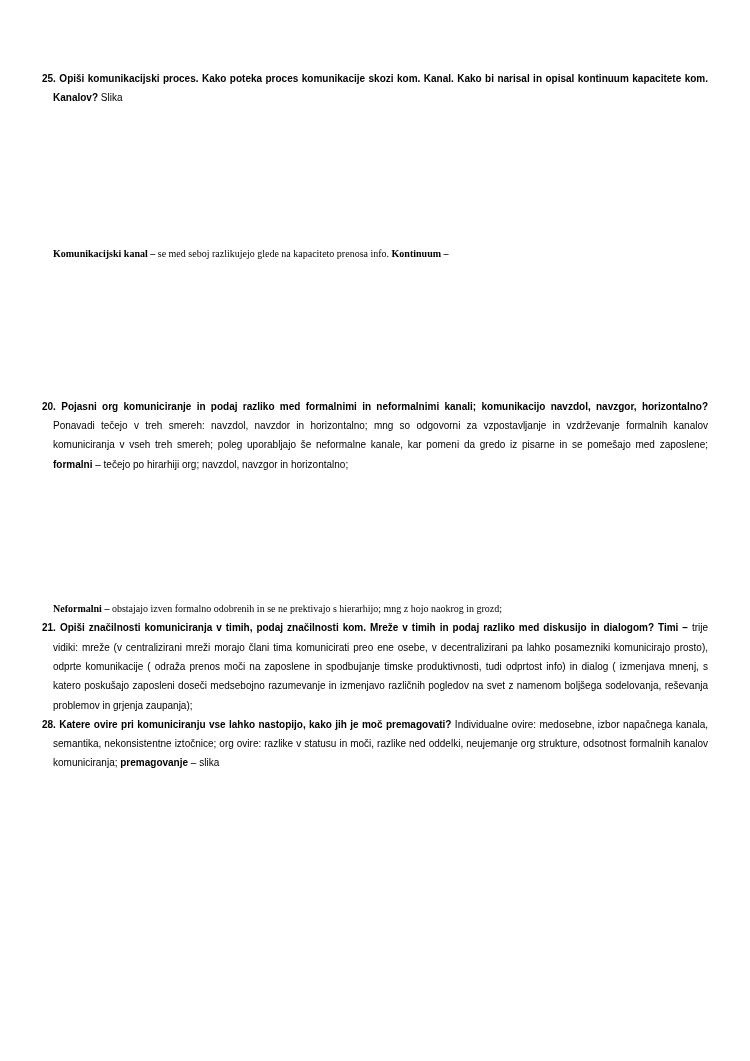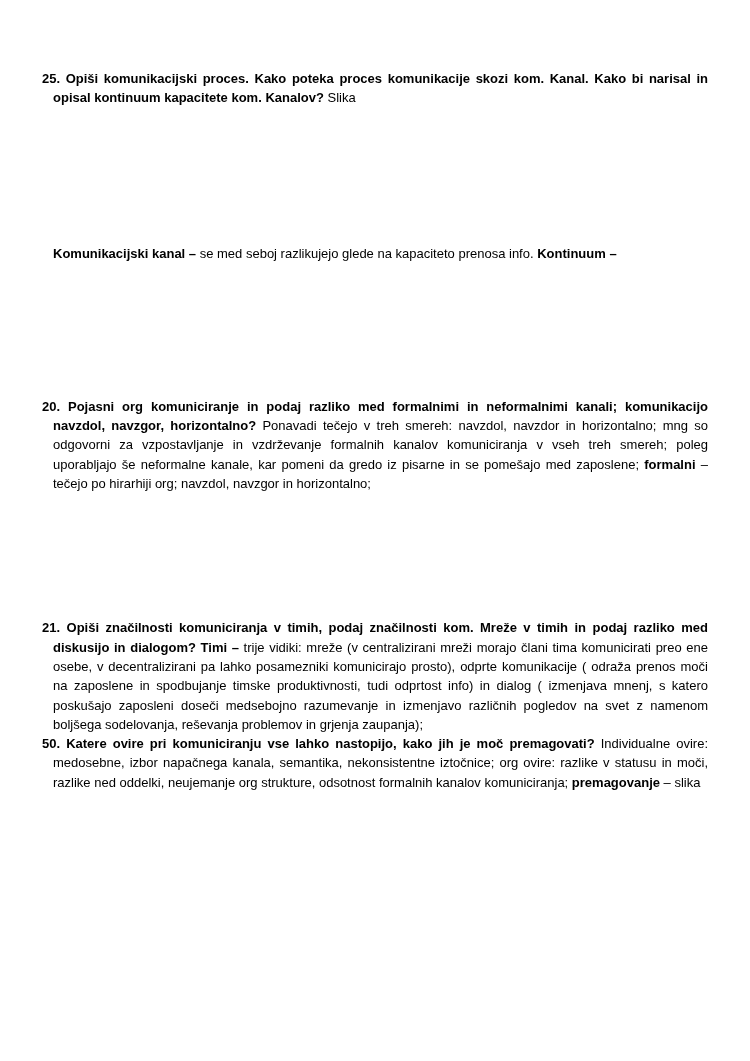--- a/index.html
+++ b/index.html
@@ -7,37 +7,38 @@
     padding: 0;
     background: #ffffff;
   }
   .page {
     position: relative;
     width: 750px;
     height: 1061px;
     background: #ffffff;
     overflow: hidden;
     font-family: "Liberation Sans", "DejaVu Sans", sans-serif;
-    font-size: 13px;
+    font-size: 10px;
     line-height: 19.3px;
     color: #000000;
   }
   .content {
     padding: 69px 42px 0 42px;
     text-align: justify;
   }
   .list-item {
     padding-left: 11px;
     text-indent: -11px;
   }
   .num {
     font-weight: bold;
   }
   .para {
     margin-left: 11px;
+    font-family: Liberation Serif, serif;
   }
   .b {
     font-weight: bold;
   }
   .spacer { width: 100%; }
   .spacer-a { height: 136px; }
   .spacer-b { height: 134px; }
   .spacer-c { height: 125px; }
 </style>
 </head>
@@ -57,25 +58,26 @@
 
     <div class="spacer spacer-b"></div>
 
     <div class="list-item">
       <span class="num">20.</span>
       <span><span class="b">Pojasni org komuniciranje in podaj razliko med formalnimi in neformalnimi kanali; komunikacijo navzdol, navzgor, horizontalno? </span><span>Ponavadi tečejo v treh smereh: navzdol, navzdor in horizontalno; mng so odgovorni za vzpostavljanje in vzdrževanje formalnih kanalov komuniciranja v vseh treh smereh; poleg uporabljajo še neformalne kanale, kar pomeni da gredo iz pisarne in se pomešajo med zaposlene; </span><span class="b">formalni</span><span> – tečejo po hirarhiji org; navzdol, navzgor in horizontalno;</span></span>
     </div>
 
     <div class="spacer spacer-c"></div>
 
+    <div class="para"><span class="b">Neformalni – </span><span>obstajajo izven formalno odobrenih in se ne prektivajo s hierarhijo; mng z hojo naokrog in grozd;</span></div>
 
     <div class="list-item">
       <span class="num">21.</span>
       <span><span class="b">Opiši značilnosti komuniciranja v timih, podaj značilnosti kom. Mreže v timih in podaj razliko med diskusijo in dialogom? Timi – </span><span>trije vidiki: mreže (v centralizirani mreži morajo člani tima komunicirati preo ene osebe, v decentralizirani pa lahko posamezniki komunicirajo prosto), odprte komunikacije ( odraža prenos moči na zaposlene in spodbujanje timske produktivnosti, tudi odprtost info) in dialog ( izmenjava mnenj, s katero poskušajo zaposleni doseči medsebojno razumevanje in izmenjavo različnih pogledov na svet z namenom boljšega sodelovanja, reševanja problemov in grjenja zaupanja);</span></span>
     </div>
 
     <div class="list-item">
-      <span class="num">50.</span>
+      <span class="num">28.</span>
       <span><span class="b">Katere ovire pri komuniciranju vse lahko nastopijo, kako jih je moč premagovati? </span><span>Individualne ovire: medosebne, izbor napačnega kanala, semantika, nekonsistentne iztočnice; org ovire: razlike v statusu in moči, razlike ned oddelki, neujemanje org strukture, odsotnost formalnih kanalov komuniciranja; </span><span class="b">premagovanje</span><span> – slika</span></span>
     </div>
 
   </div>
 </div>
 
 </body></html>

